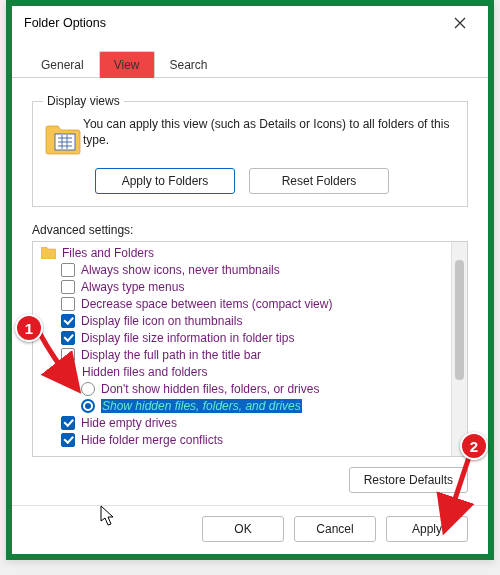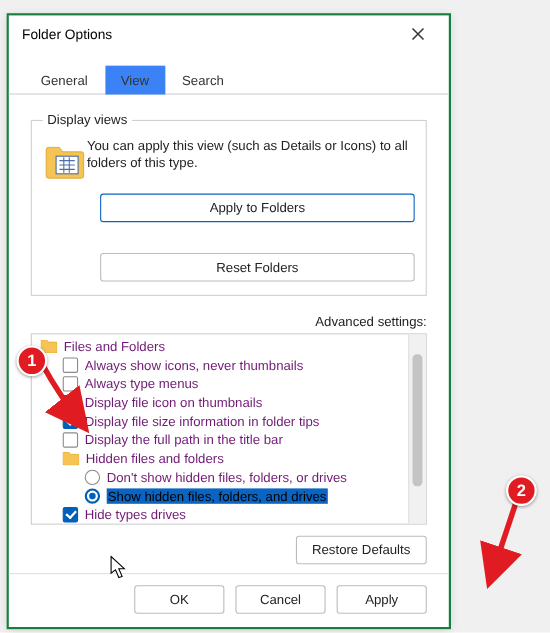--- a/index.html
+++ b/index.html
@@ -8,24 +8,24 @@
     font-family: "Segoe UI", Tahoma, sans-serif;
     font-size: 12px;
     background: #f0f0f0;
     width: 500px;
     height: 575px;
     overflow: hidden;
     position: relative;
   }
   .window {
     position: absolute;
-    left: 6px; top: 12px;
-    width: 404px; height: 560px;
+    left: 6px; top: 0;
+    width: 488px; height: 560px;
     background: #ffffff;
-    border: 2px solid #15803d;
+    border: 6px solid #15803d;
     box-shadow: 0 2px 8px rgba(0,0,0,0.12);
     display: flex;
     flex-direction: column;
   }
   .titlebar {
     height: 34px;
     display: flex;
     align-items: center;
     justify-content: space-between;
     padding: 0 6px 0 12px;
@@ -52,21 +52,21 @@
     border: 1px solid transparent;
     border-bottom: none;
     color: #333;
     position: relative;
     top: 1px;
     background: transparent;
     text-align: center;
   }
   .tab.active {
     border-color: #d0d0d0;
-    background: #3b82f6;
+    background: #ef4444;
     border-radius: 2px 2px 0 0;
   }
   .content {
     flex: 1;
     padding: 10px 20px 8px 20px;
     display: flex;
     flex-direction: column;
     overflow: hidden;
   }
   fieldset.folderviews {
@@ -88,45 +88,43 @@
     flex-shrink: 0;
   }
   .fv-text {
     flex: 1;
     color: #222;
     line-height: 1.35;
     padding-top: 2px;
   }
   .fv-buttons {
     display: flex;
-    gap: 28px;
+    gap: 14px;
     margin-top: 10px;
     padding-left: 52px;
-    flex-direction: column;
   }
   .winbtn {
     height: 26px;
     min-width: 140px;
     padding: 0 14px;
     background: #fff;
     border: 1px solid #bcbcbc;
     border-radius: 3px;
     color: #222;
     font-size: 12px;
     display: inline-flex;
     align-items: center;
     justify-content: center;
     cursor: default;
   }
   .winbtn.small { min-width: 118px; }
   .winbtn.primary { border-color: #0a64c2; }
   .section-label {
     margin: 6px 0 4px 0;
     color: #222;
-    text-align: right;
   }
   .tree-wrap {
     border: 1px solid #cfcfcf;
     height: 216px;
     display: flex;
     overflow: hidden;
   }
   .tree {
     flex: 1;
     overflow: hidden;
@@ -194,22 +192,23 @@
     content: "";
     width: 6px; height: 6px;
     border-radius: 50%;
     background: #005fb8;
   }
   .row-label {
     color: #701a75;
   }
   .row-label.selected {
     background: #0a64c2;
-    color: #000000;
+    color: #5eead4;
     padding: 0 1px;
+    font-style: italic;
   }
   .restore-row {
     display: flex;
     justify-content: flex-end;
     margin-top: 10px;
   }
   .footer {
     border-top: 1px solid #e0e0e0;
     padding: 10px 20px 12px 20px;
     display: flex;
@@ -303,20 +302,24 @@
         </div>
         <div class="tree-row indent1">
           <span class="check"></span>
           <span class="row-label">Always show icons, never thumbnails</span>
         </div>
         <div class="tree-row indent1">
           <span class="check"></span>
           <span class="row-label">Always type menus</span>
         </div>
         <div class="tree-row indent1">
+          <span class="check"></span>
+          <span class="row-label">Decrease space between items (compact view)</span>
+        </div>
+        <div class="tree-row indent1">
           <span class="check checked"></span>
           <span class="row-label">Display file icon on thumbnails</span>
         </div>
         <div class="tree-row indent1">
           <span class="check checked"></span>
           <span class="row-label">Display file size information in folder tips</span>
         </div>
         <div class="tree-row indent1">
           <span class="check"></span>
           <span class="row-label">Display the full path in the title bar</span>
@@ -330,21 +333,21 @@
         <div class="tree-row indent2">
           <span class="radio"></span>
           <span class="row-label">Don't show hidden files, folders, or drives</span>
         </div>
         <div class="tree-row indent2">
           <span class="radio selected"></span>
           <span class="row-label selected">Show hidden files, folders, and drives</span>
         </div>
         <div class="tree-row indent1">
           <span class="check checked"></span>
-          <span class="row-label">Hide types drives</span>
+          <span class="row-label">Hide empty drives</span>
         </div>
         <div class="tree-row indent1">
           <span class="check checked"></span>
           <span class="row-label">Hide folder merge conflicts</span>
         </div>
       </div>
       <div class="scrollbar">
         <div class="scroll-thumb"></div>
       </div>
     </div>

